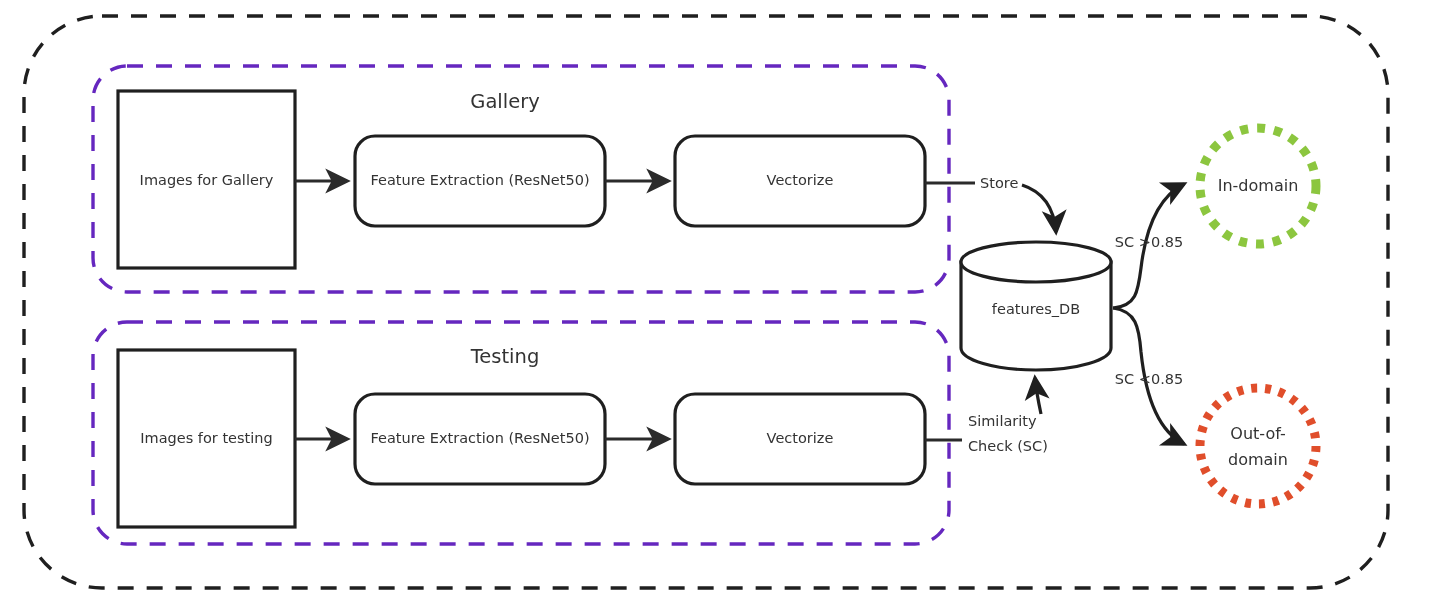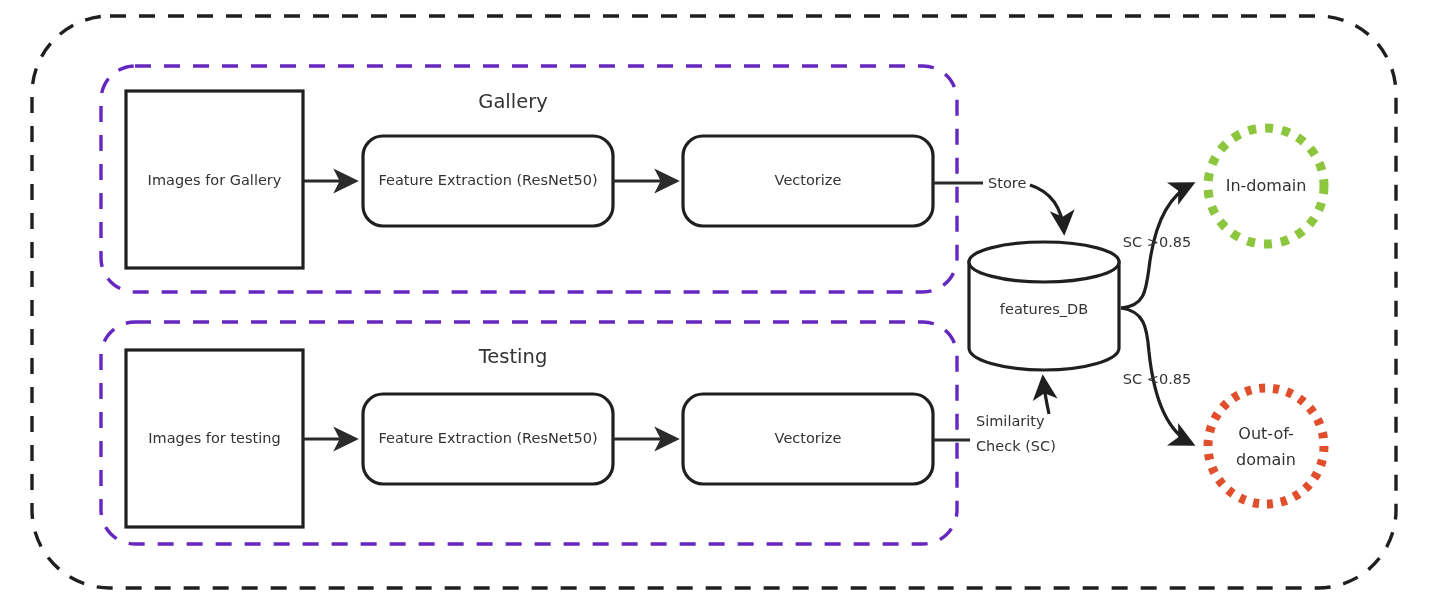--- a/index.html
+++ b/index.html
@@ -10,21 +10,20 @@
   body {
     width: 1430px;
     height: 602px;
     font-family: "DejaVu Sans", sans-serif;
     overflow: hidden;
   }
   #diagram-root {
     position: relative;
     width: 1384px;
     height: 602px;
-    margin-left: 8px;
   }
   svg.canvas {
     position: absolute;
     top: 0;
     left: 0;
     width: 1430px;
     height: 602px;
   }
   .node-text {
     font-family: "DejaVu Sans", sans-serif;

